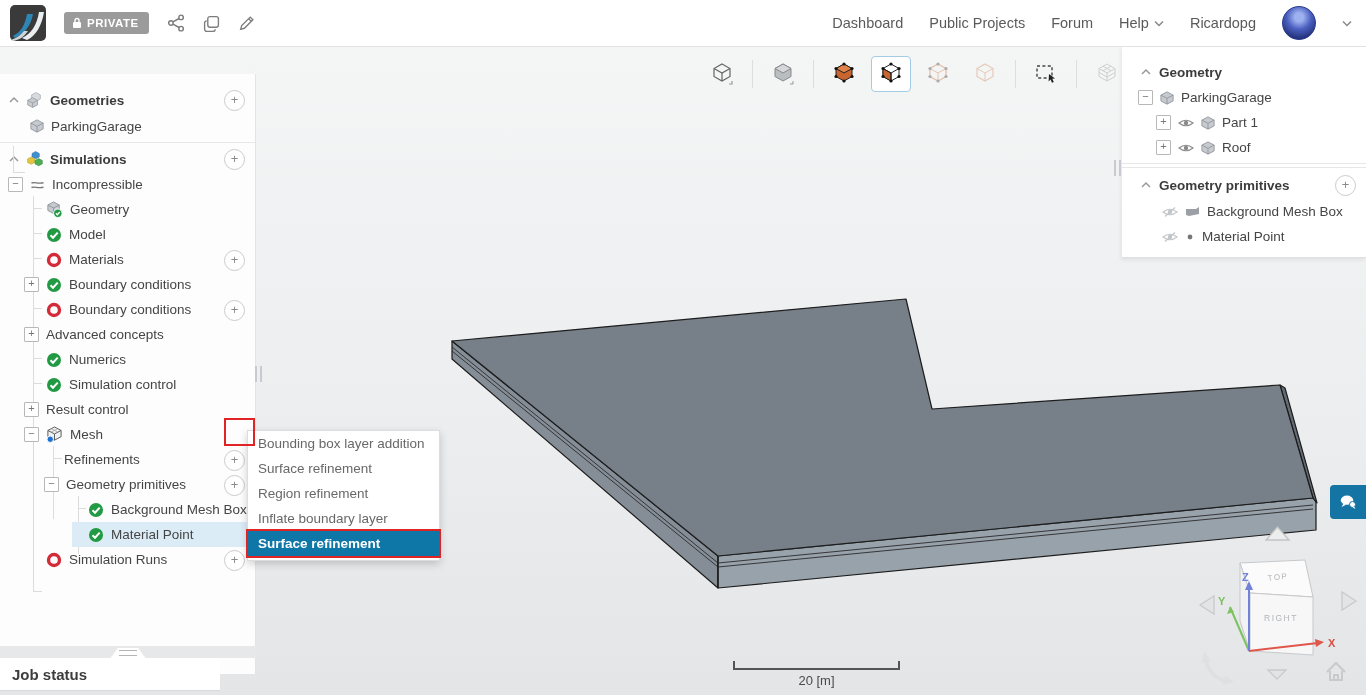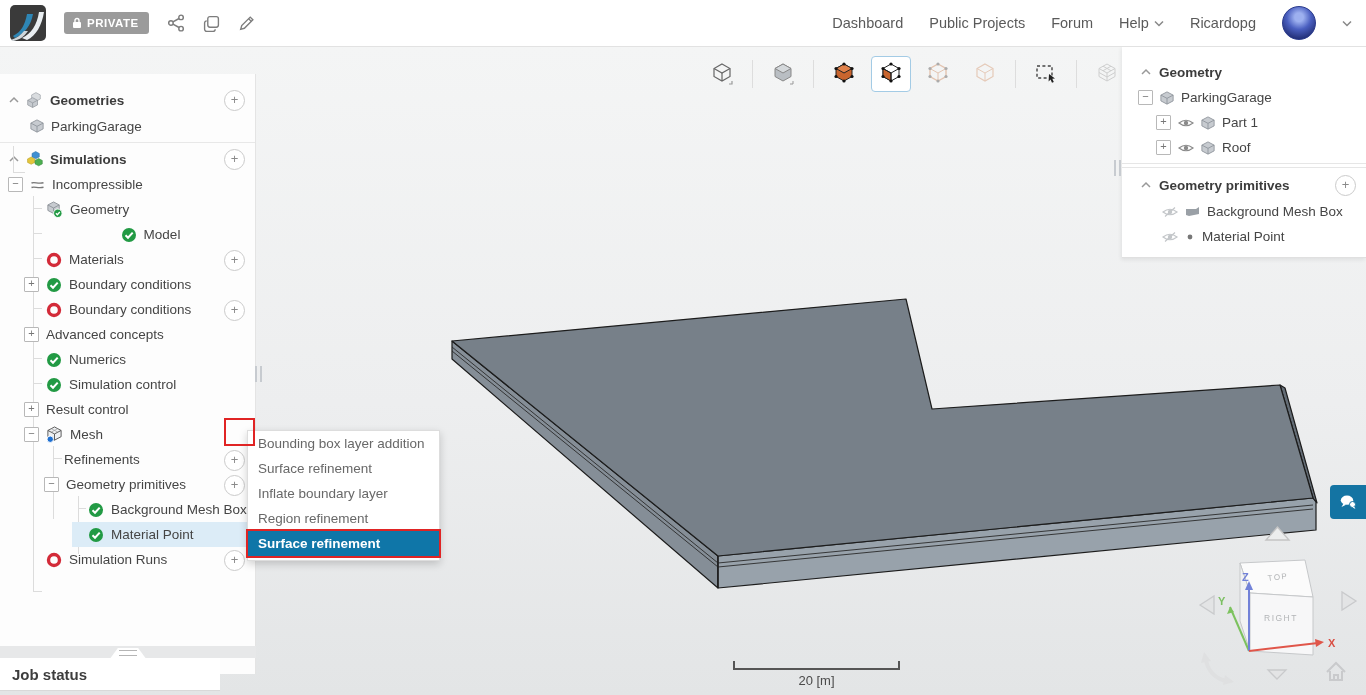--- a/index.html
+++ b/index.html
@@ -229,21 +229,21 @@
     <svg class="ic" width="17" height="17" viewBox="0 0 18 18">
       <polygon points="8,1 14,4.2 14,10 8,13.2 2,10 2,4.2" fill="#c7cbd0" stroke="#8f959b"></polygon>
         <polyline points="2,4.2 8,7.4 14,4.2" fill="none" stroke="#8f959b"></polyline>
         <line x1="8" y1="7.4" x2="8" y2="13.2" stroke="#8f959b"></line>
       <circle cx="12.5" cy="13" r="4.5" fill="#229a44" stroke="#fff"></circle>
         <polyline points="10.5,13 12,14.5 14.6,11.6" fill="none" stroke="#fff" stroke-width="1.4"></polyline>
     </svg>
     <span class="lbl">Geometry</span>
   </div>
 
-  <div class="row" style="padding-left:46px;justify-content:center;">
+  <div class="row" style="padding-left:46px;">
     <svg class="ic" width="16" height="16" viewBox="0 0 16 16">
         <circle cx="8" cy="8" r="7" fill="#229a44"></circle>
         <polyline points="4.5,8.2 7,10.7 11.7,5.6" fill="none" stroke="#fff" stroke-width="2"></polyline>
       </svg>
     <span class="lbl">Model</span>
   </div>
 
   <div class="row" style="padding-left:46px;">
     <svg class="ic" width="16" height="16" viewBox="0 0 16 16">
         <circle cx="8" cy="8" r="5.5" fill="none" stroke="#d32b39" stroke-width="3.4"></circle>
@@ -343,22 +343,22 @@
     <span class="lbl">Simulation Runs</span>
     <span class="plus">+</span>
   </div>
 </div>
 
 <div class="redbox" style="left:224px;top:418px;width:27px;height:24px;"></div>
 
 <div class="menu">
   <div class="mitem">Bounding box layer addition</div>
   <div class="mitem">Surface refinement</div>
+  <div class="mitem">Region refinement</div>
   <div class="mitem">Inflate boundary layer</div>
-  <div class="mitem">Region refinement</div>
   <div class="mitem active">Surface refinement</div>
 </div>
 
 <div class="toolbar">
   <div class="tbtn">
     <svg width="26" height="26" viewBox="0 0 26 26" fill="none" stroke="#666" stroke-width="1.2">
       <polygon points="13,3 21,7.5 21,15.5 13,20 5,15.5 5,7.5"></polygon>
         <polyline points="5,7.5 13,12 21,7.5"></polyline>
         <line x1="13" y1="12" x2="13" y2="20"></line>
       <polyline points="20,23 23,23 23,20" stroke="#999"></polyline>

